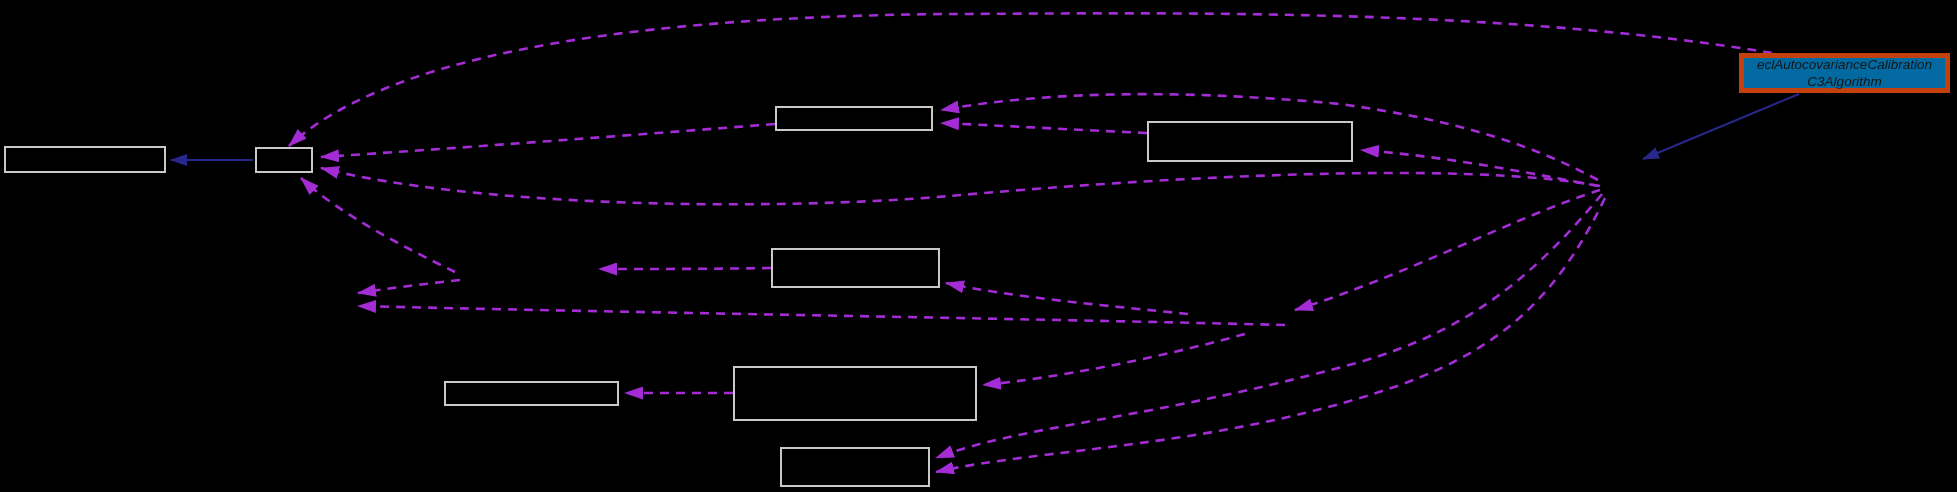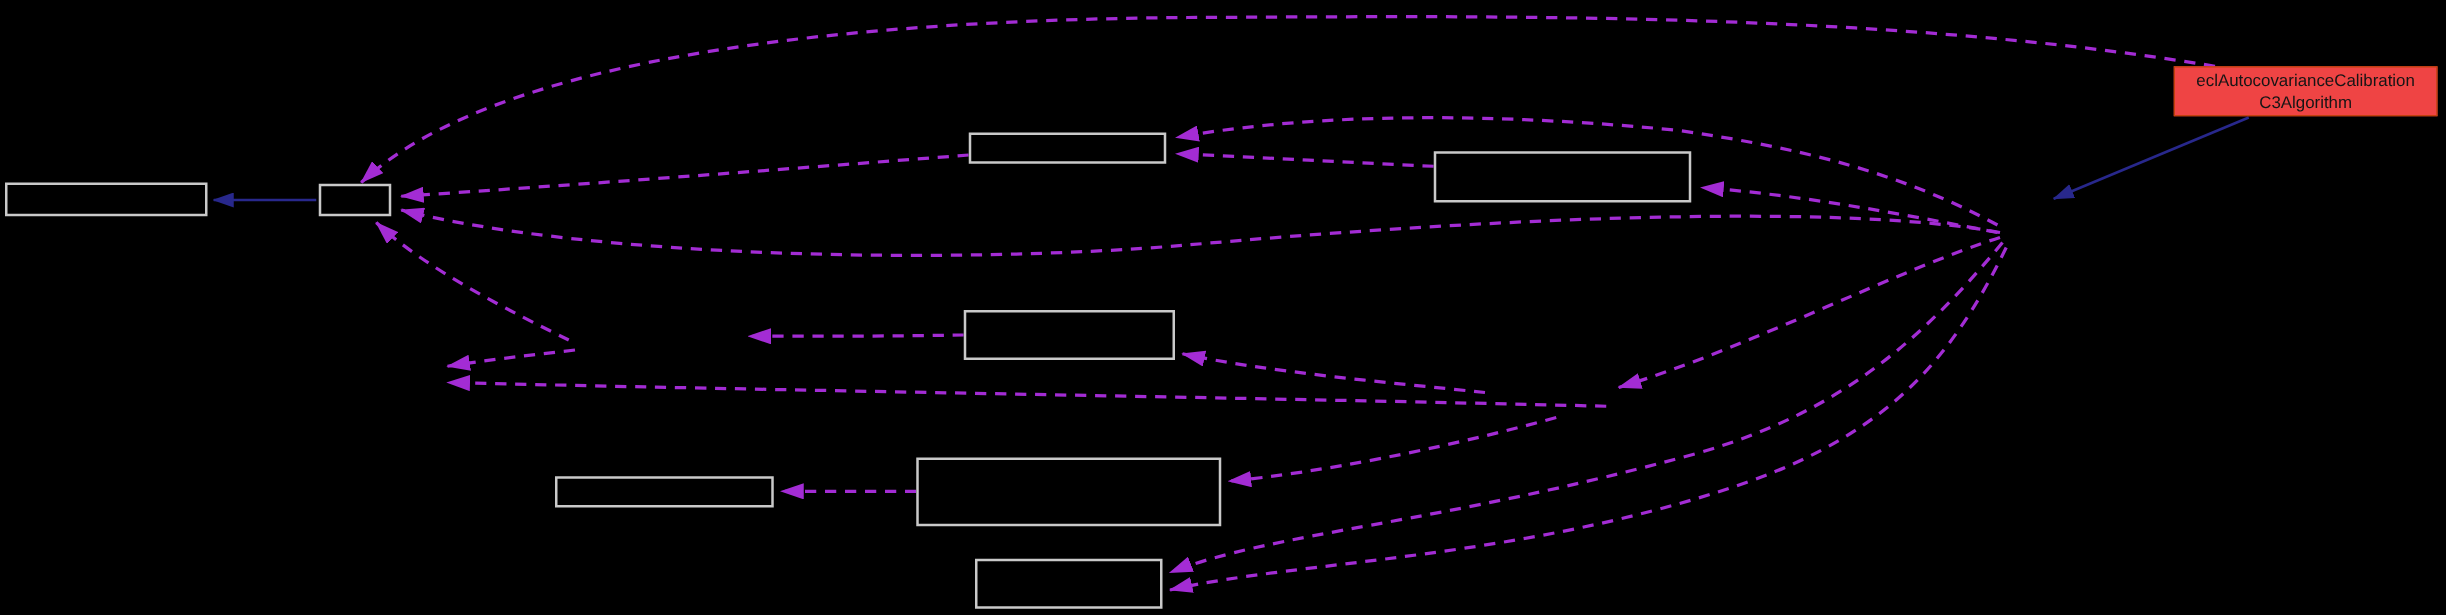--- a/index.html
+++ b/index.html
@@ -1,22 +1,22 @@
 <!DOCTYPE html>
 <html><head>
 <meta charset="utf-8">
 <style>
   html,body{margin:0;padding:0;background:#000;}
   #canvas{position:relative;width:1957px;height:492px;background:#000;overflow:hidden;
           font-family:"Liberation Sans", sans-serif;}
   #edges-layer{position:absolute;left:0;top:0;width:1957px;height:492px;}
   .node{position:absolute;box-sizing:border-box;background:#000;border:2px solid #C9C9C9;}
-  .node.labeled{background:#ef4444;border:1px solid #c2410c;color:#151515;
+  .node.labeled{background:#0369a1;border:5px solid #c2410c;color:#151515;
       font-size:13.5px;line-height:17px;text-align:center;display:flex;flex-direction:column;
-      justify-content:center;}
+      justify-content:center;font-style:italic;}
   .edge-dashed{fill:none;stroke-dasharray:9 7;stroke-width:2.6px;}
   .edge-solid{fill:none;stroke-width:2px;}
 </style>
 </head>
 <body>
 
 <div id="canvas">
 
   <svg id="edges-layer" width="1957" height="492" viewBox="0 0 1957 492" xmlns="http://www.w3.org/2000/svg">
     <defs>

